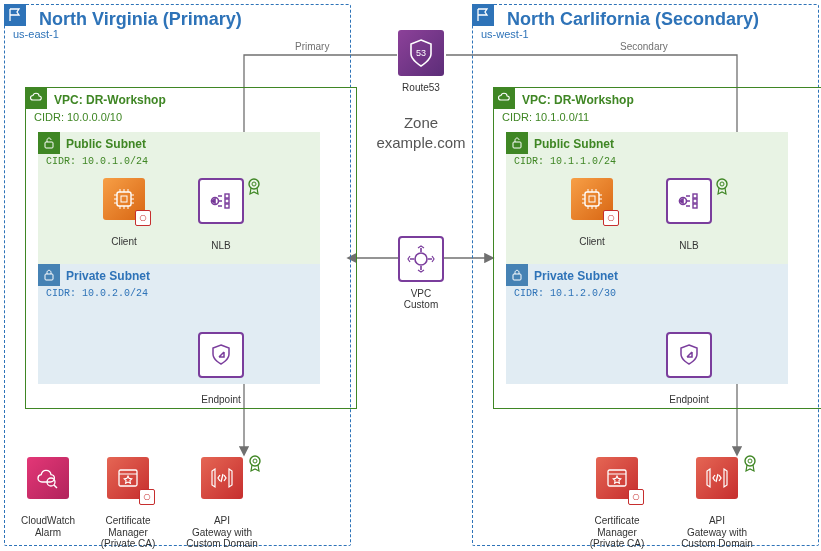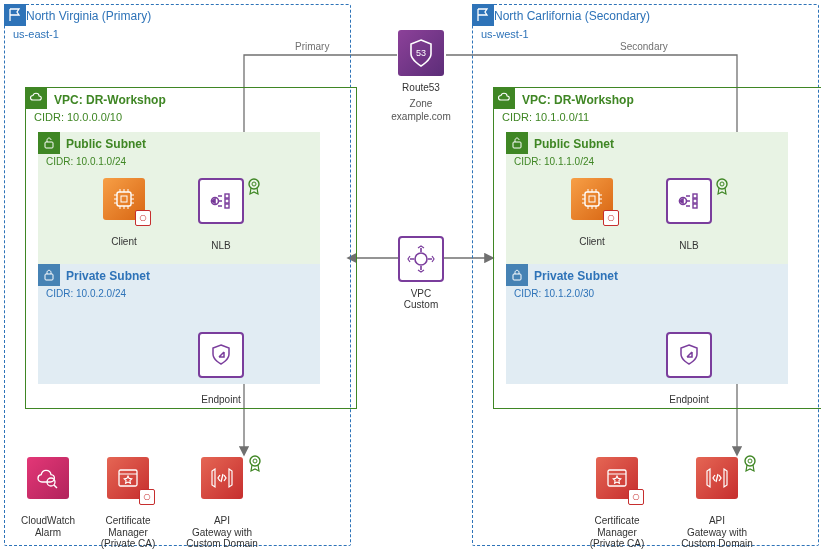--- a/index.html
+++ b/index.html
@@ -18,21 +18,21 @@
   position:absolute;
   border:1.5px dashed var(--blue);
   border-radius:2px;
   width:345px;
   height:540px;
 }
 .region .flag{
   position:absolute;left:-1px;top:-1px;width:22px;height:22px;background:var(--blue);
   display:flex;align-items:center;justify-content:center;color:#fff;
 }
-.region-title{position:absolute;top:4px;left:21px;color:var(--blue);font-weight:normal;font-size:12px}
+.region-title{position:absolute;top:4px;left:34px;color:var(--blue);font-weight:bold;font-size:18px}
 .region-sub{position:absolute;top:23px;left:8px;color:var(--blue);font-size:11px}
 
 .vpc{
   position:absolute;left:20px;top:82px;width:306px;height:320px;
   border:1.5px solid var(--green);
   padding-left:24px;
 }
 .vpc-badge{
   position:absolute;left:-1px;top:-1px;width:22px;height:22px;background:var(--green);
   display:flex;align-items:center;justify-content:center;color:#fff;font-size:14px;
@@ -47,21 +47,21 @@
 .subnet.priv{top:176px;height:120px;background:#E1ECF3}
 .subnet-padlock{
   position:absolute;left:0;top:0;width:22px;height:22px;
   display:flex;align-items:center;justify-content:center;color:#fff;
 }
 .pub .subnet-padlock{background:#3F8624}
 .priv .subnet-padlock{background:#4682B4}
 .subnet-title{position:absolute;left:28px;top:5px;font-weight:bold;font-size:12px}
 .pub .subnet-title{color:var(--green)}
 .priv .subnet-title{color:#2E73B8}
-.subnet-cidr{position:absolute;left:8px;top:24px;font-size:10px;}
+.subnet-cidr{position:absolute;left:8px;top:24px;font-size:10px;font-family:Liberation Mono, monospace;}
 .pub .subnet-cidr{color:var(--green)}
 .priv .subnet-cidr{color:#2E73B8}
 
 .aws-icon{
   width:42px;height:42px;border-radius:3px;
   display:flex;align-items:center;justify-content:center;
   color:#fff;position:relative;
 }
 .aws-icon.orange{background:linear-gradient(135deg,#F79F46,#D86613)}
 .aws-icon.red{background:linear-gradient(135deg,#E56654,#C62E2E)}
@@ -84,21 +84,21 @@
 .row{position:absolute;display:flex;gap:35px;align-items:flex-start}
 .iconbox{display:flex;flex-direction:column;align-items:center;width:62px;text-align:center}
 .iconbox .lbl{margin-top:16px;font-size:10px;color:#333;line-height:1.15}
 
 .center-col{position:absolute;left:378px;width:86px;display:flex;flex-direction:column;align-items:center;text-align:center}
 .route53-icon{
   width:46px;height:46px;background:linear-gradient(135deg,#8C4199,#5C2D78);border-radius:3px;
   display:flex;align-items:center;justify-content:center;color:#fff;
 }
 .center-lbl{font-size:10px;margin-top:6px;color:#333}
-.center-sub{font-size:10px;margin-top:4px;color:#555;line-height:1.3}
+.center-sub{font-size:15px;margin-top:20px;color:#555;line-height:1.3}
 
 svg.wires{position:absolute;left:0;top:0;width:821px;height:551px;pointer-events:none}
 .edge-lbl{font-size:10px;fill:var(--grey)}
 </style>
 </head>
 <body>
 
 <div class="stage">
 
 <svg class="wires">

